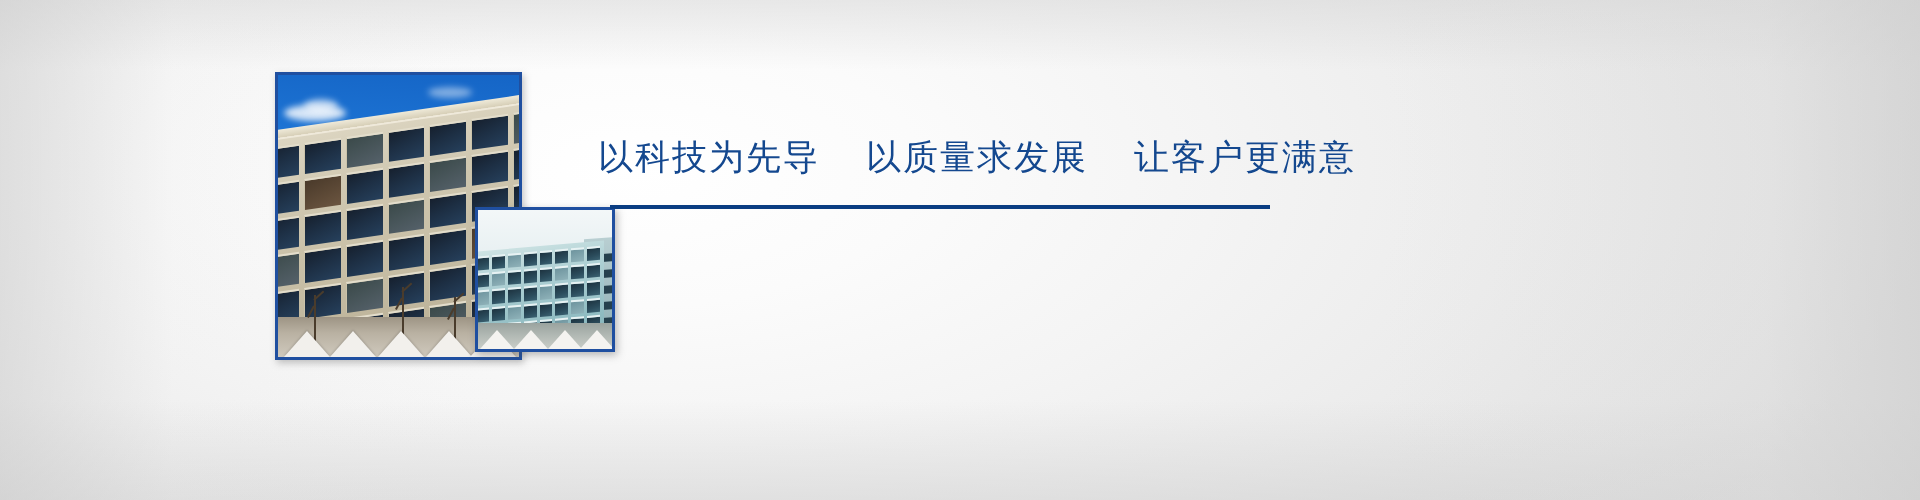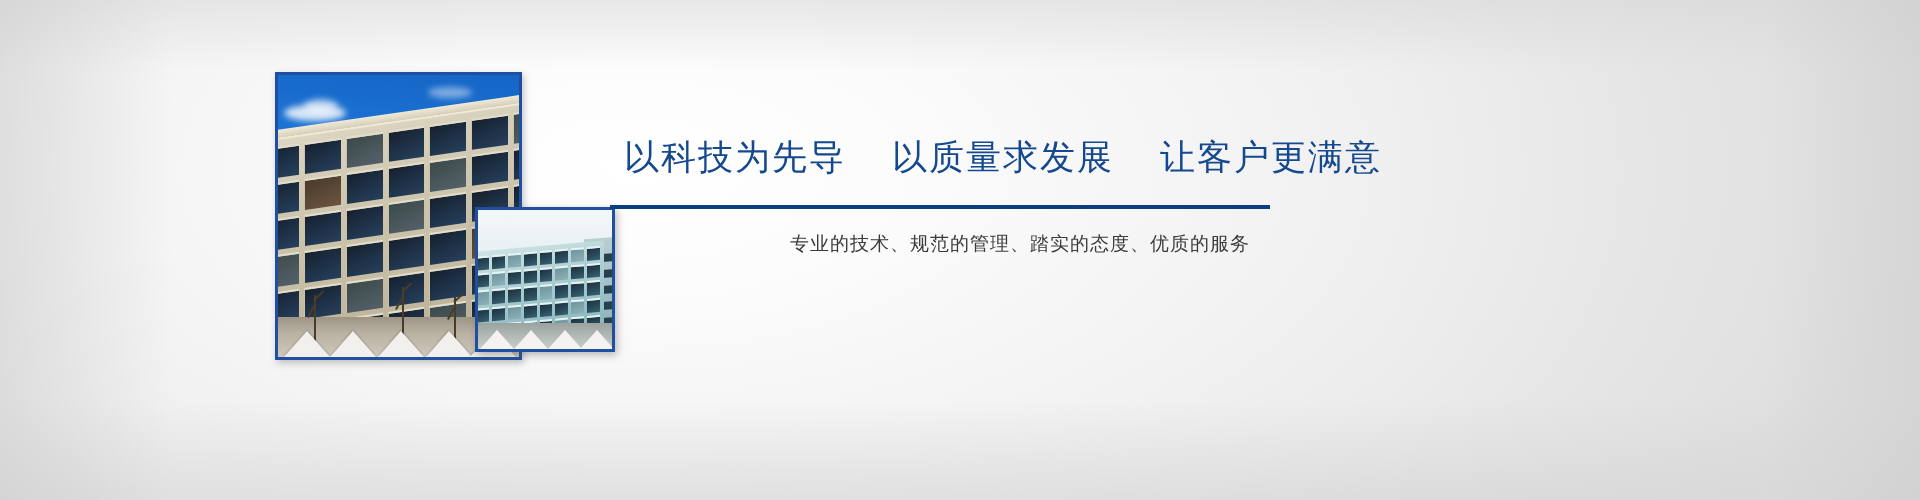--- a/index.html
+++ b/index.html
@@ -250,21 +250,21 @@
     border-bottom: 19px solid #f4f3f0;
   }
   .it1 { left: 2px; }
   .it2 { left: 36px; }
   .it3 { left: 70px; }
   .it4 { left: 102px; }
 
   
   .headline {
     position: absolute;
-    left: 624px;
+    left: 598px;
     top: 140px;
     color: #14488f;
     font-size: 35px;
     line-height: 1;
     letter-spacing: 2px;
     white-space: nowrap;
     font-weight: 500;
   }
   .headline .gap { display: inline-block; width: 46px; }
 
@@ -446,15 +446,14 @@
     <div class="inset-tent it1"></div>
     <div class="inset-tent it2"></div>
     <div class="inset-tent it3"></div>
     <div class="inset-tent it4"></div>
   </div>
 
   <div class="headline"><span>以科技为先导</span><span class="gap"></span><span>以质量求发展</span><span class="gap"></span><span>让客户更满意</span></div>
 
   <div class="divider"></div>
 
-  <div class="subtitle">专业的技术、规范的管理、踏实的态度、优质的服务</div>
 
 </div>
 
 </body></html>

